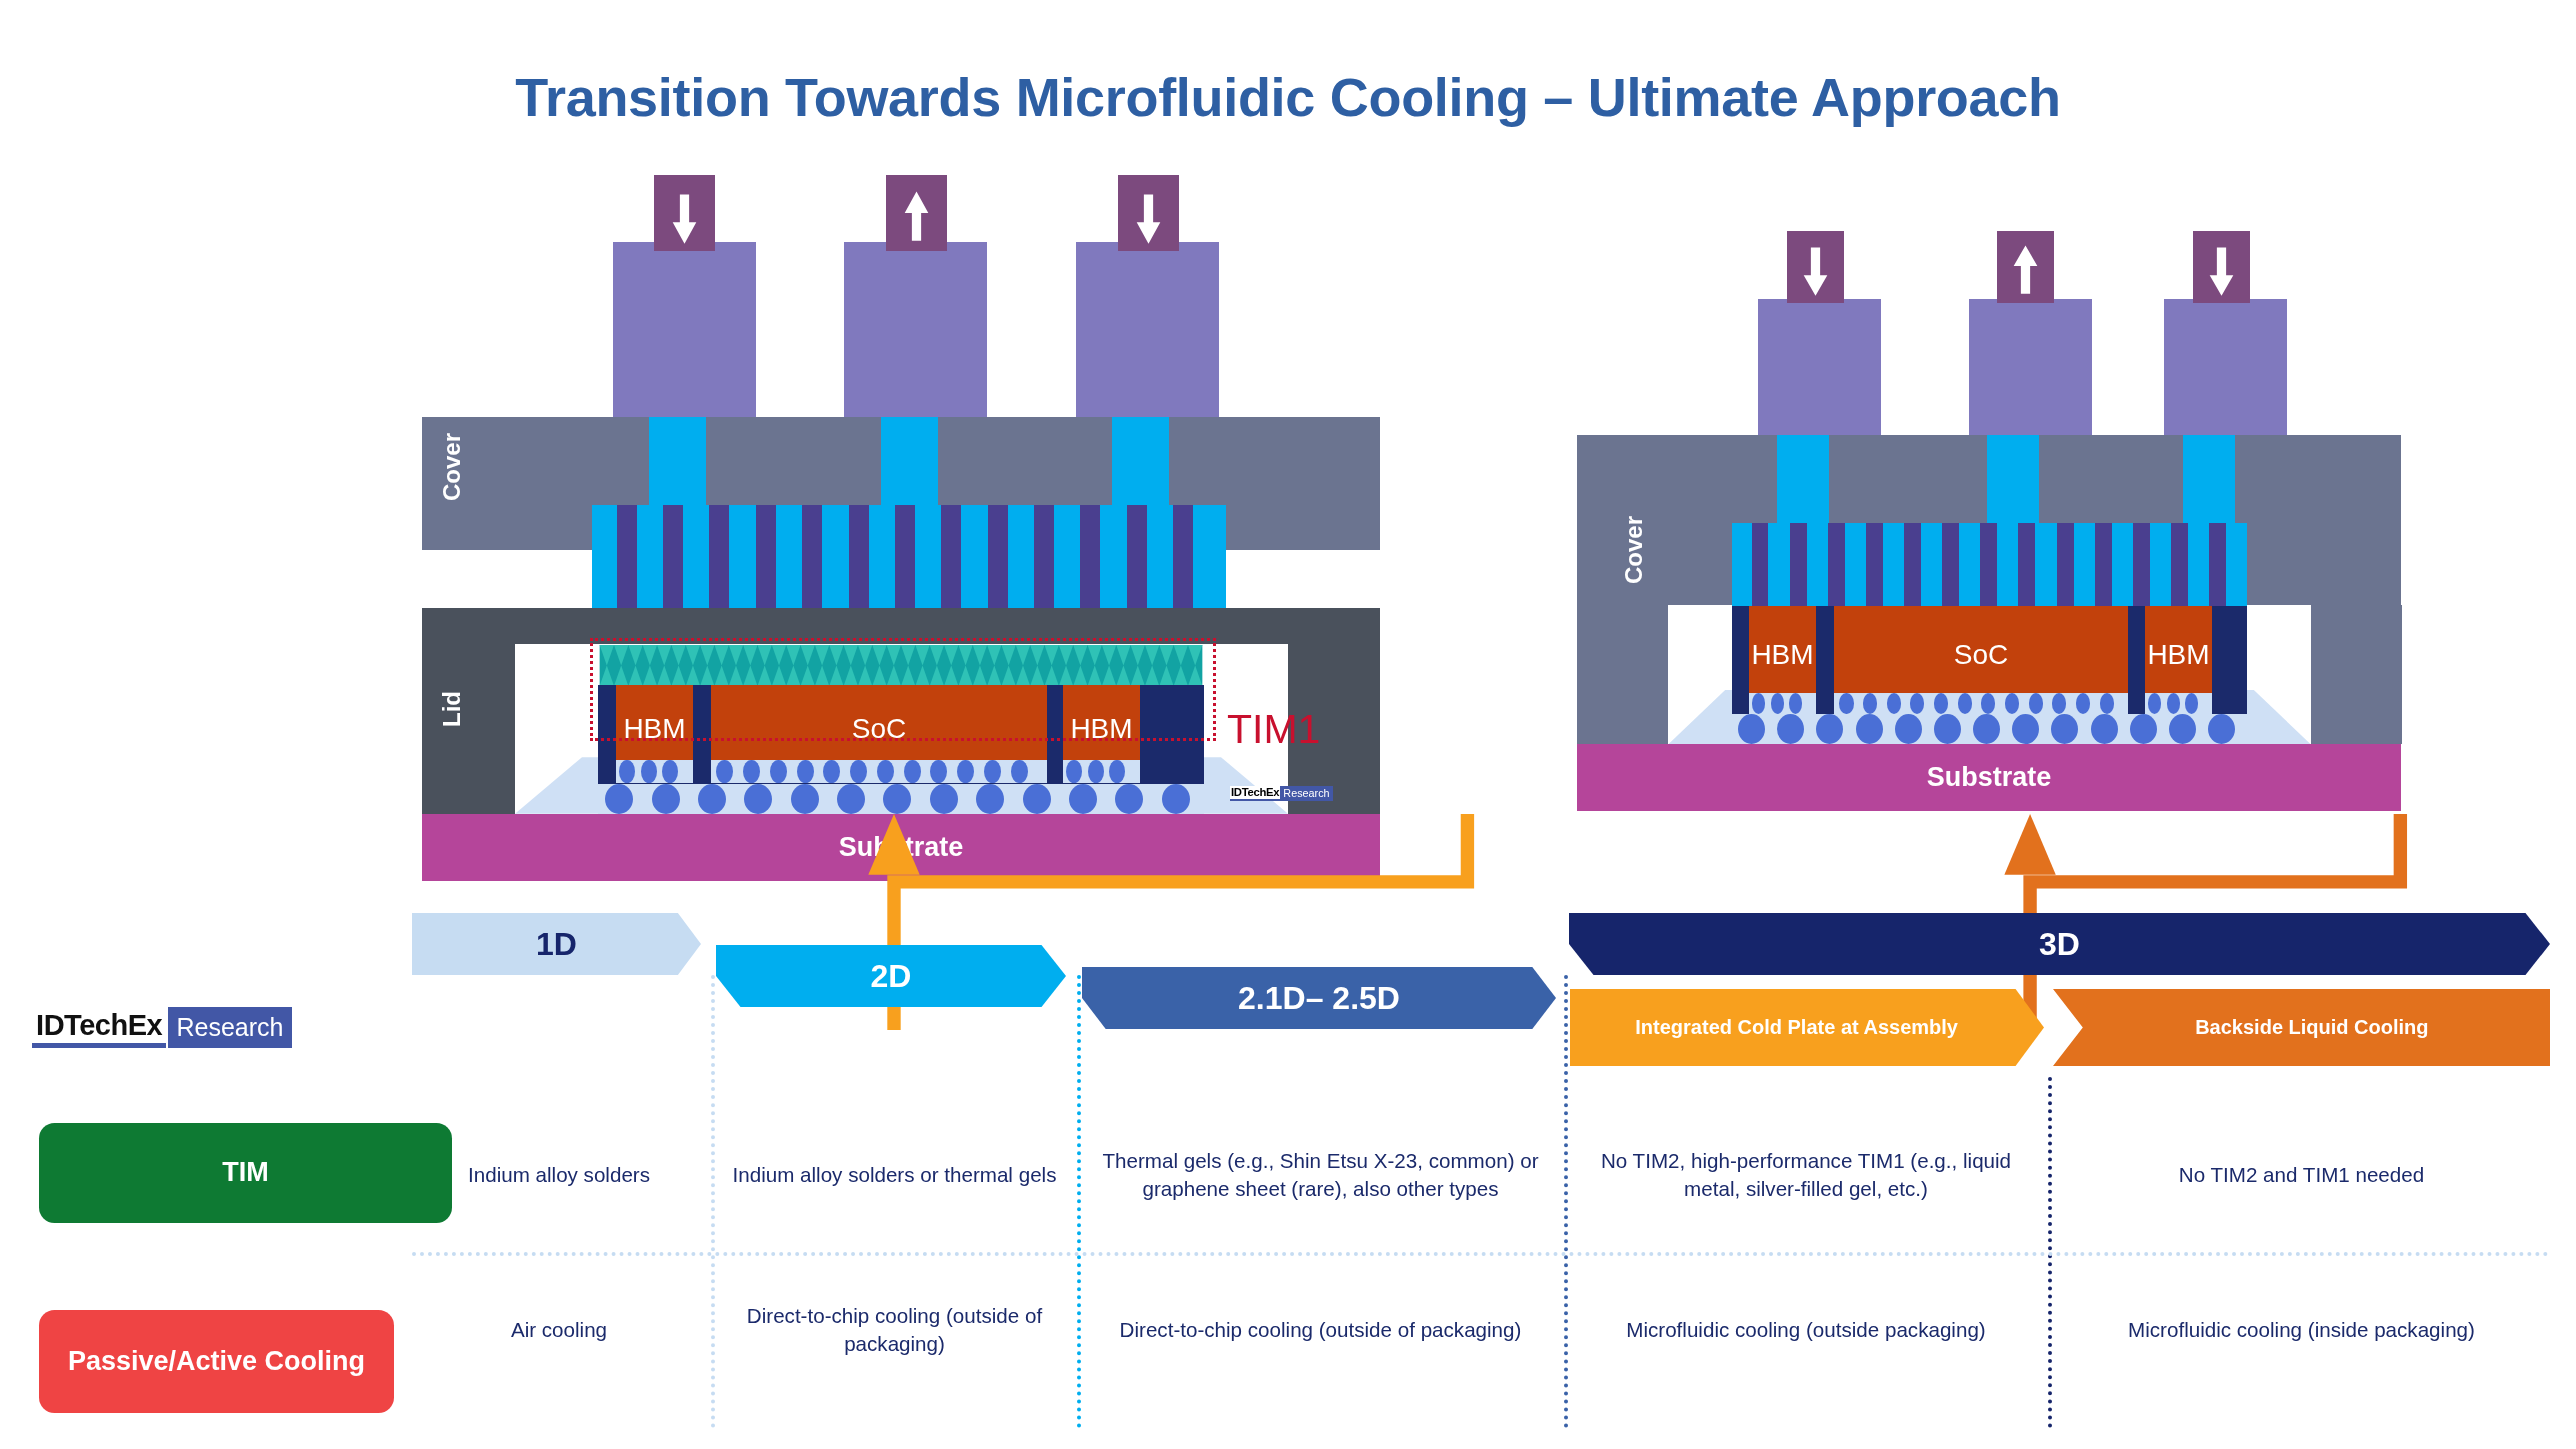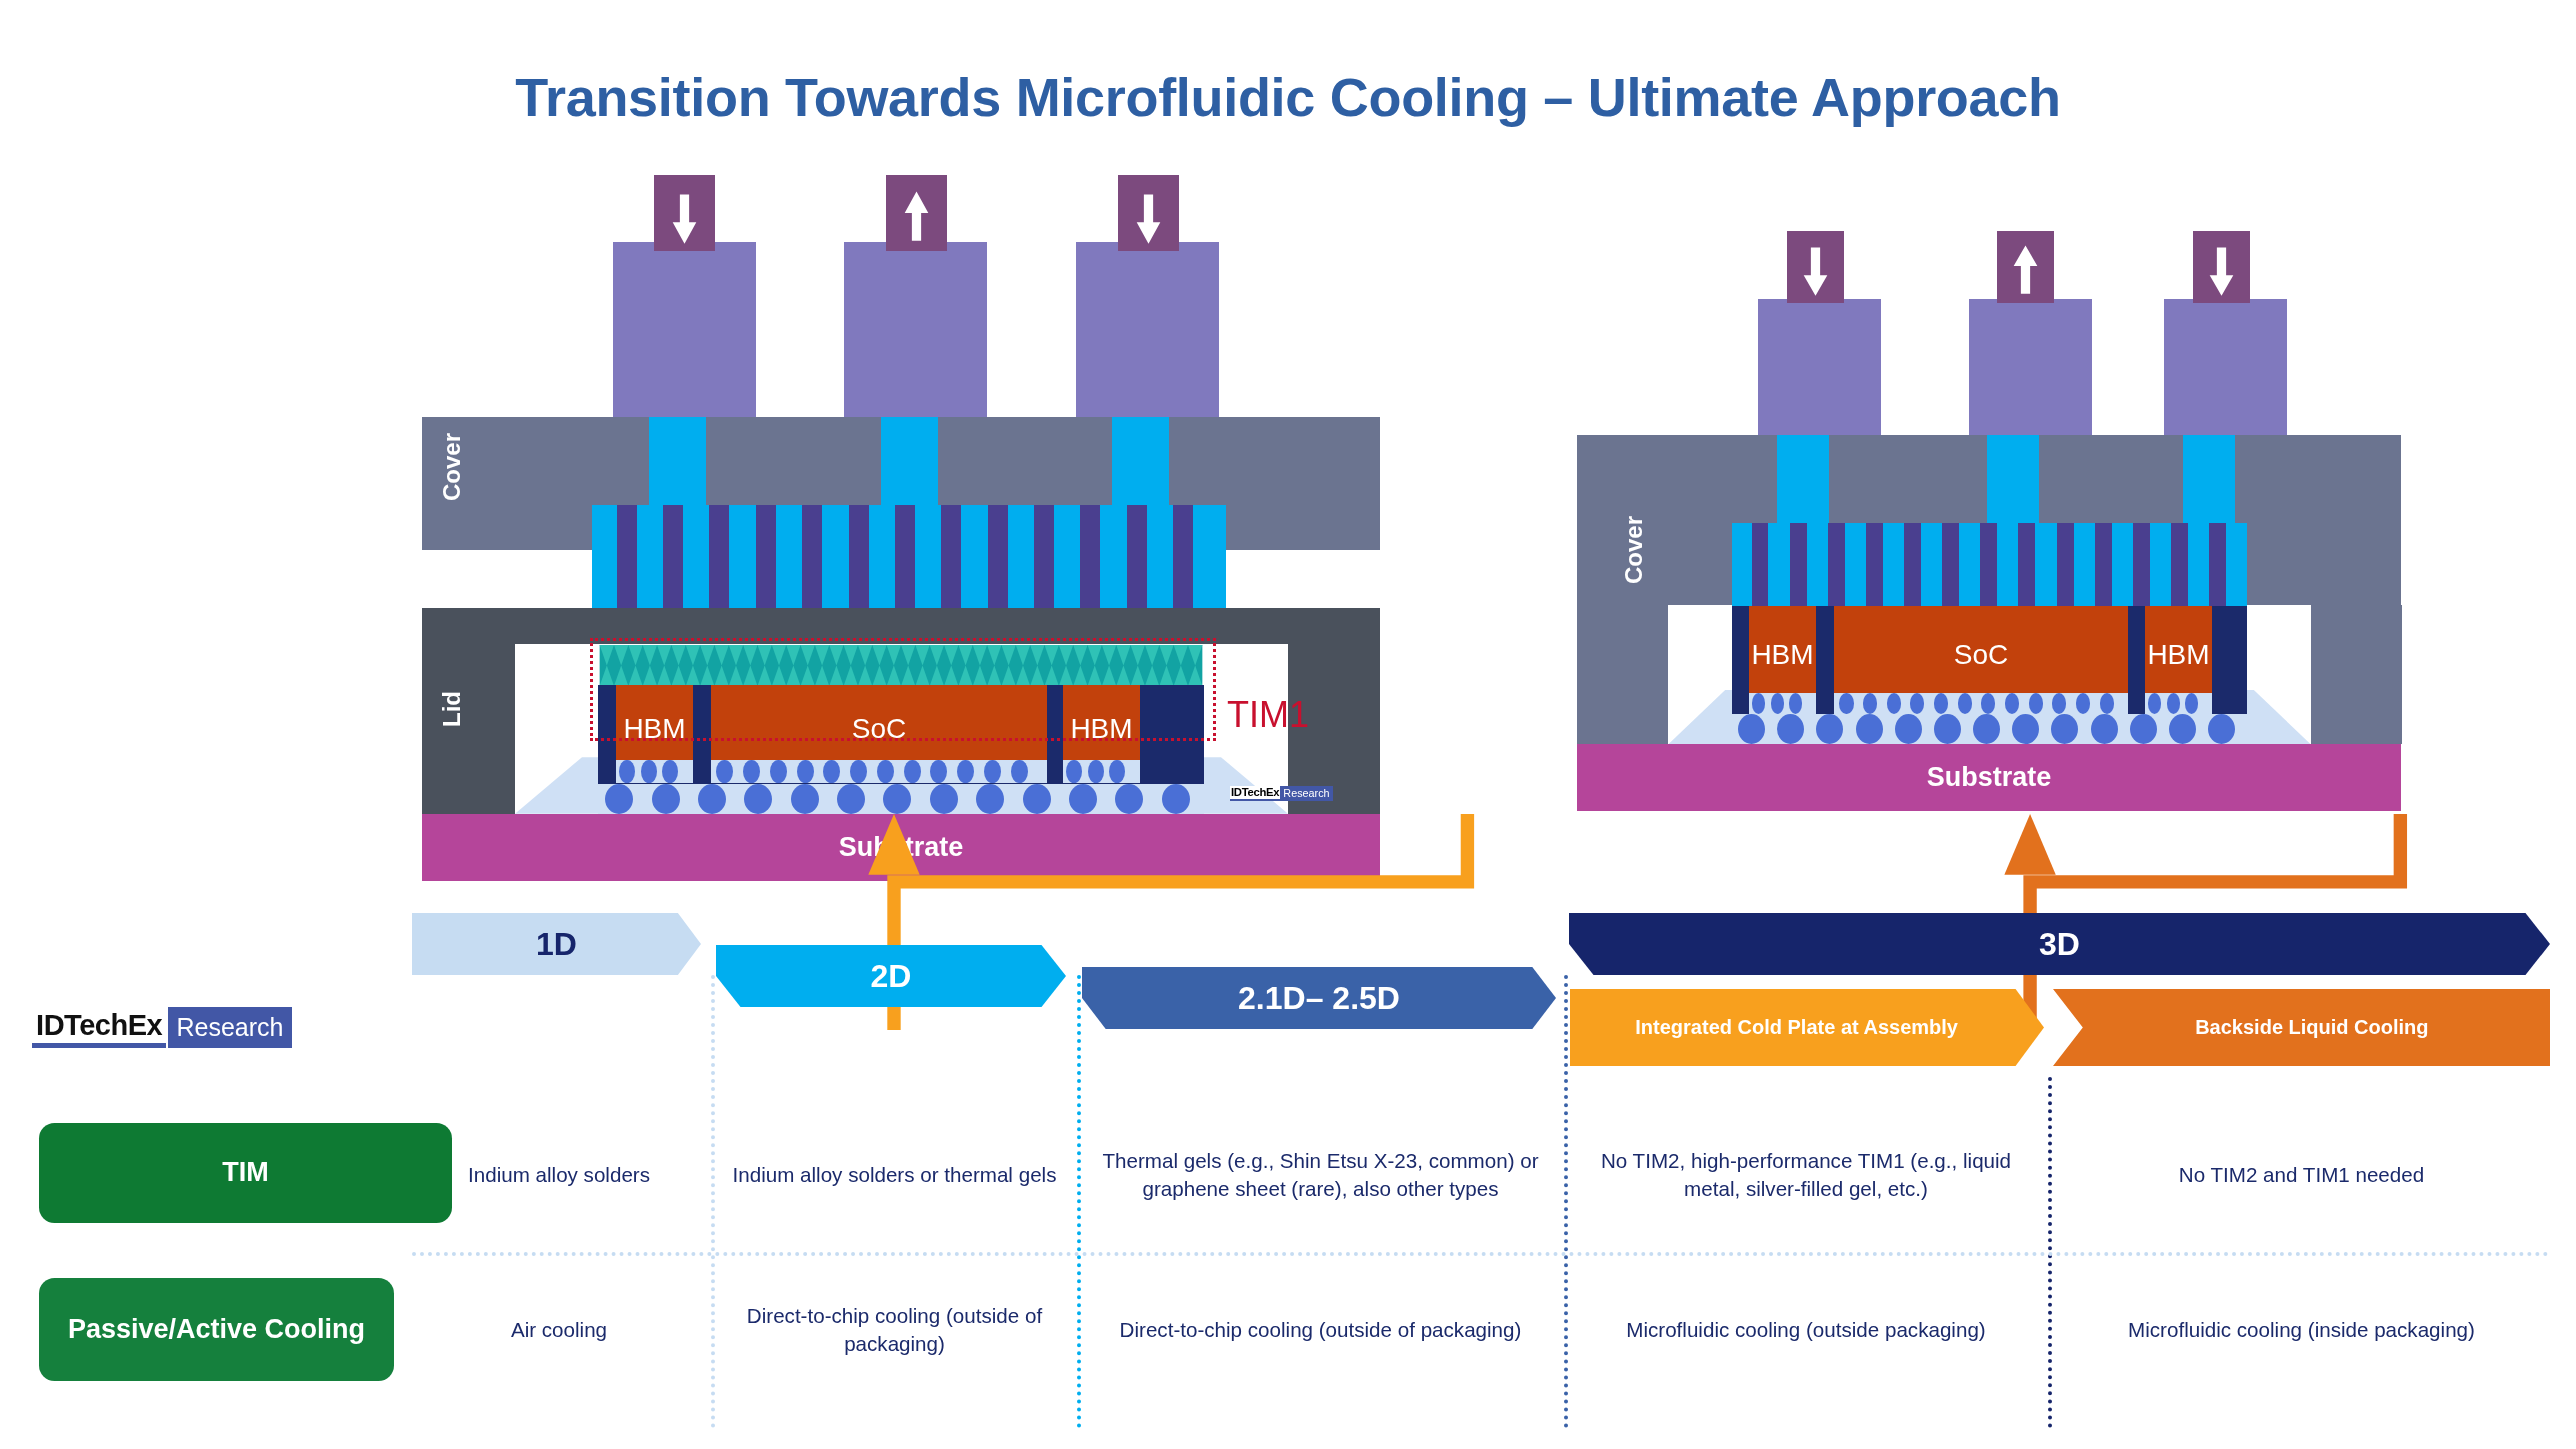--- a/index.html
+++ b/index.html
@@ -44,21 +44,21 @@
     color:#ffffff; font-weight:normal; font-size:28px;
     display:flex; align-items:center; justify-content:center;
     width:100%; height:100%;
   }
   .substrate-label {
     color:#ffffff; font-weight:bold; font-size:27px;
     display:flex; align-items:center; justify-content:center;
     width:100%; height:100%;
   }
   .tim1-label {
-    color:#c8102e; font-weight:normal; font-size:36px; white-space:nowrap;
+    color:#c8102e; font-weight:normal; font-size:41px; white-space:nowrap;margin-top:12px;
   }
 
   
   .arrow-svg { display:block; }
 
   
   .tim1-box {
     border:3.6px dotted #c8102e; background:transparent;
   }
 
@@ -76,21 +76,21 @@
   .chev-row1 { height:62px; font-size:32px; }
   .chev-row2 { font-size:20px; line-height:1.18; text-align:center; }
 
   
   .pill {
     position:absolute; border-radius:15.5px; display:flex;
     align-items:center; justify-content:center; text-align:center;
     color:#ffffff; font-weight:bold; font-size:27px; line-height:1.15;
   }
   .pill-tim    { background:#0e7a33; }
-  .pill-cool   { background:#15803d; }
+  .pill-cool   { background:#ef4444;margin-top:32px; }
 
   
   .cell {
     position:absolute; display:flex; align-items:center; justify-content:center;
     text-align:center; color:#1b2a6b; font-size:20.6px; line-height:1.35;
     padding:0 8.2px;
   }
 
   
   .vdiv { position:absolute; width:0; border-left-width:4.6px; border-left-style:dotted; }

